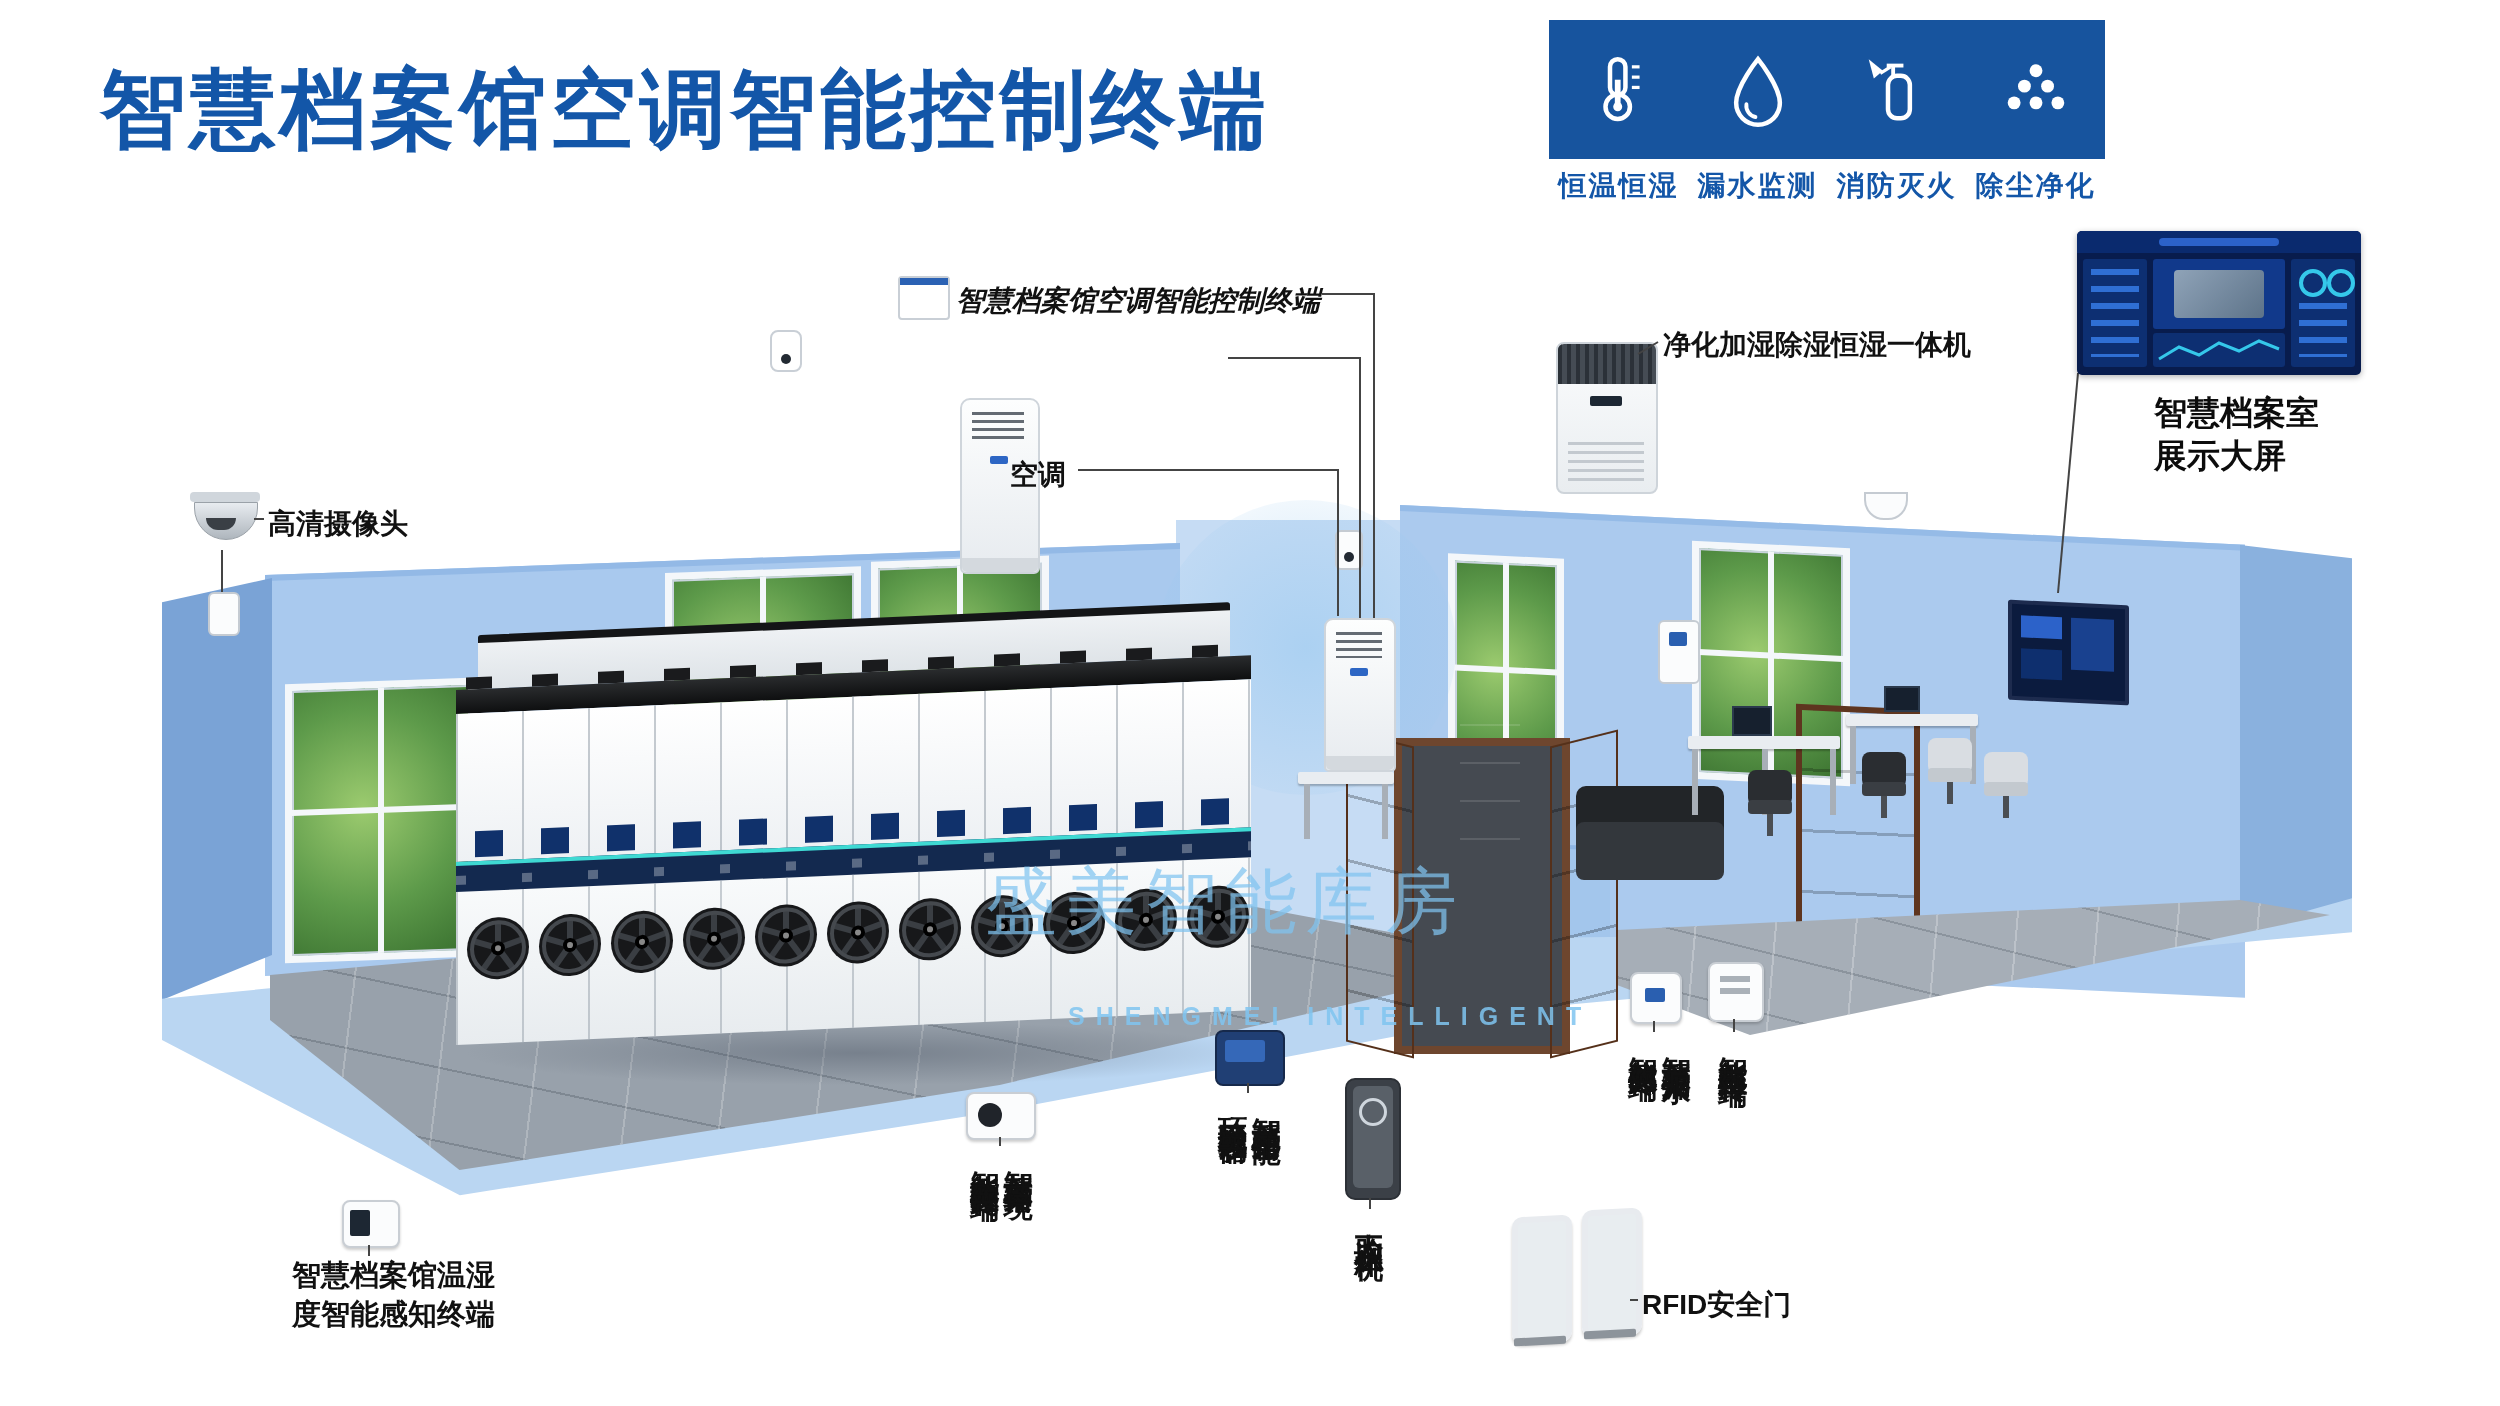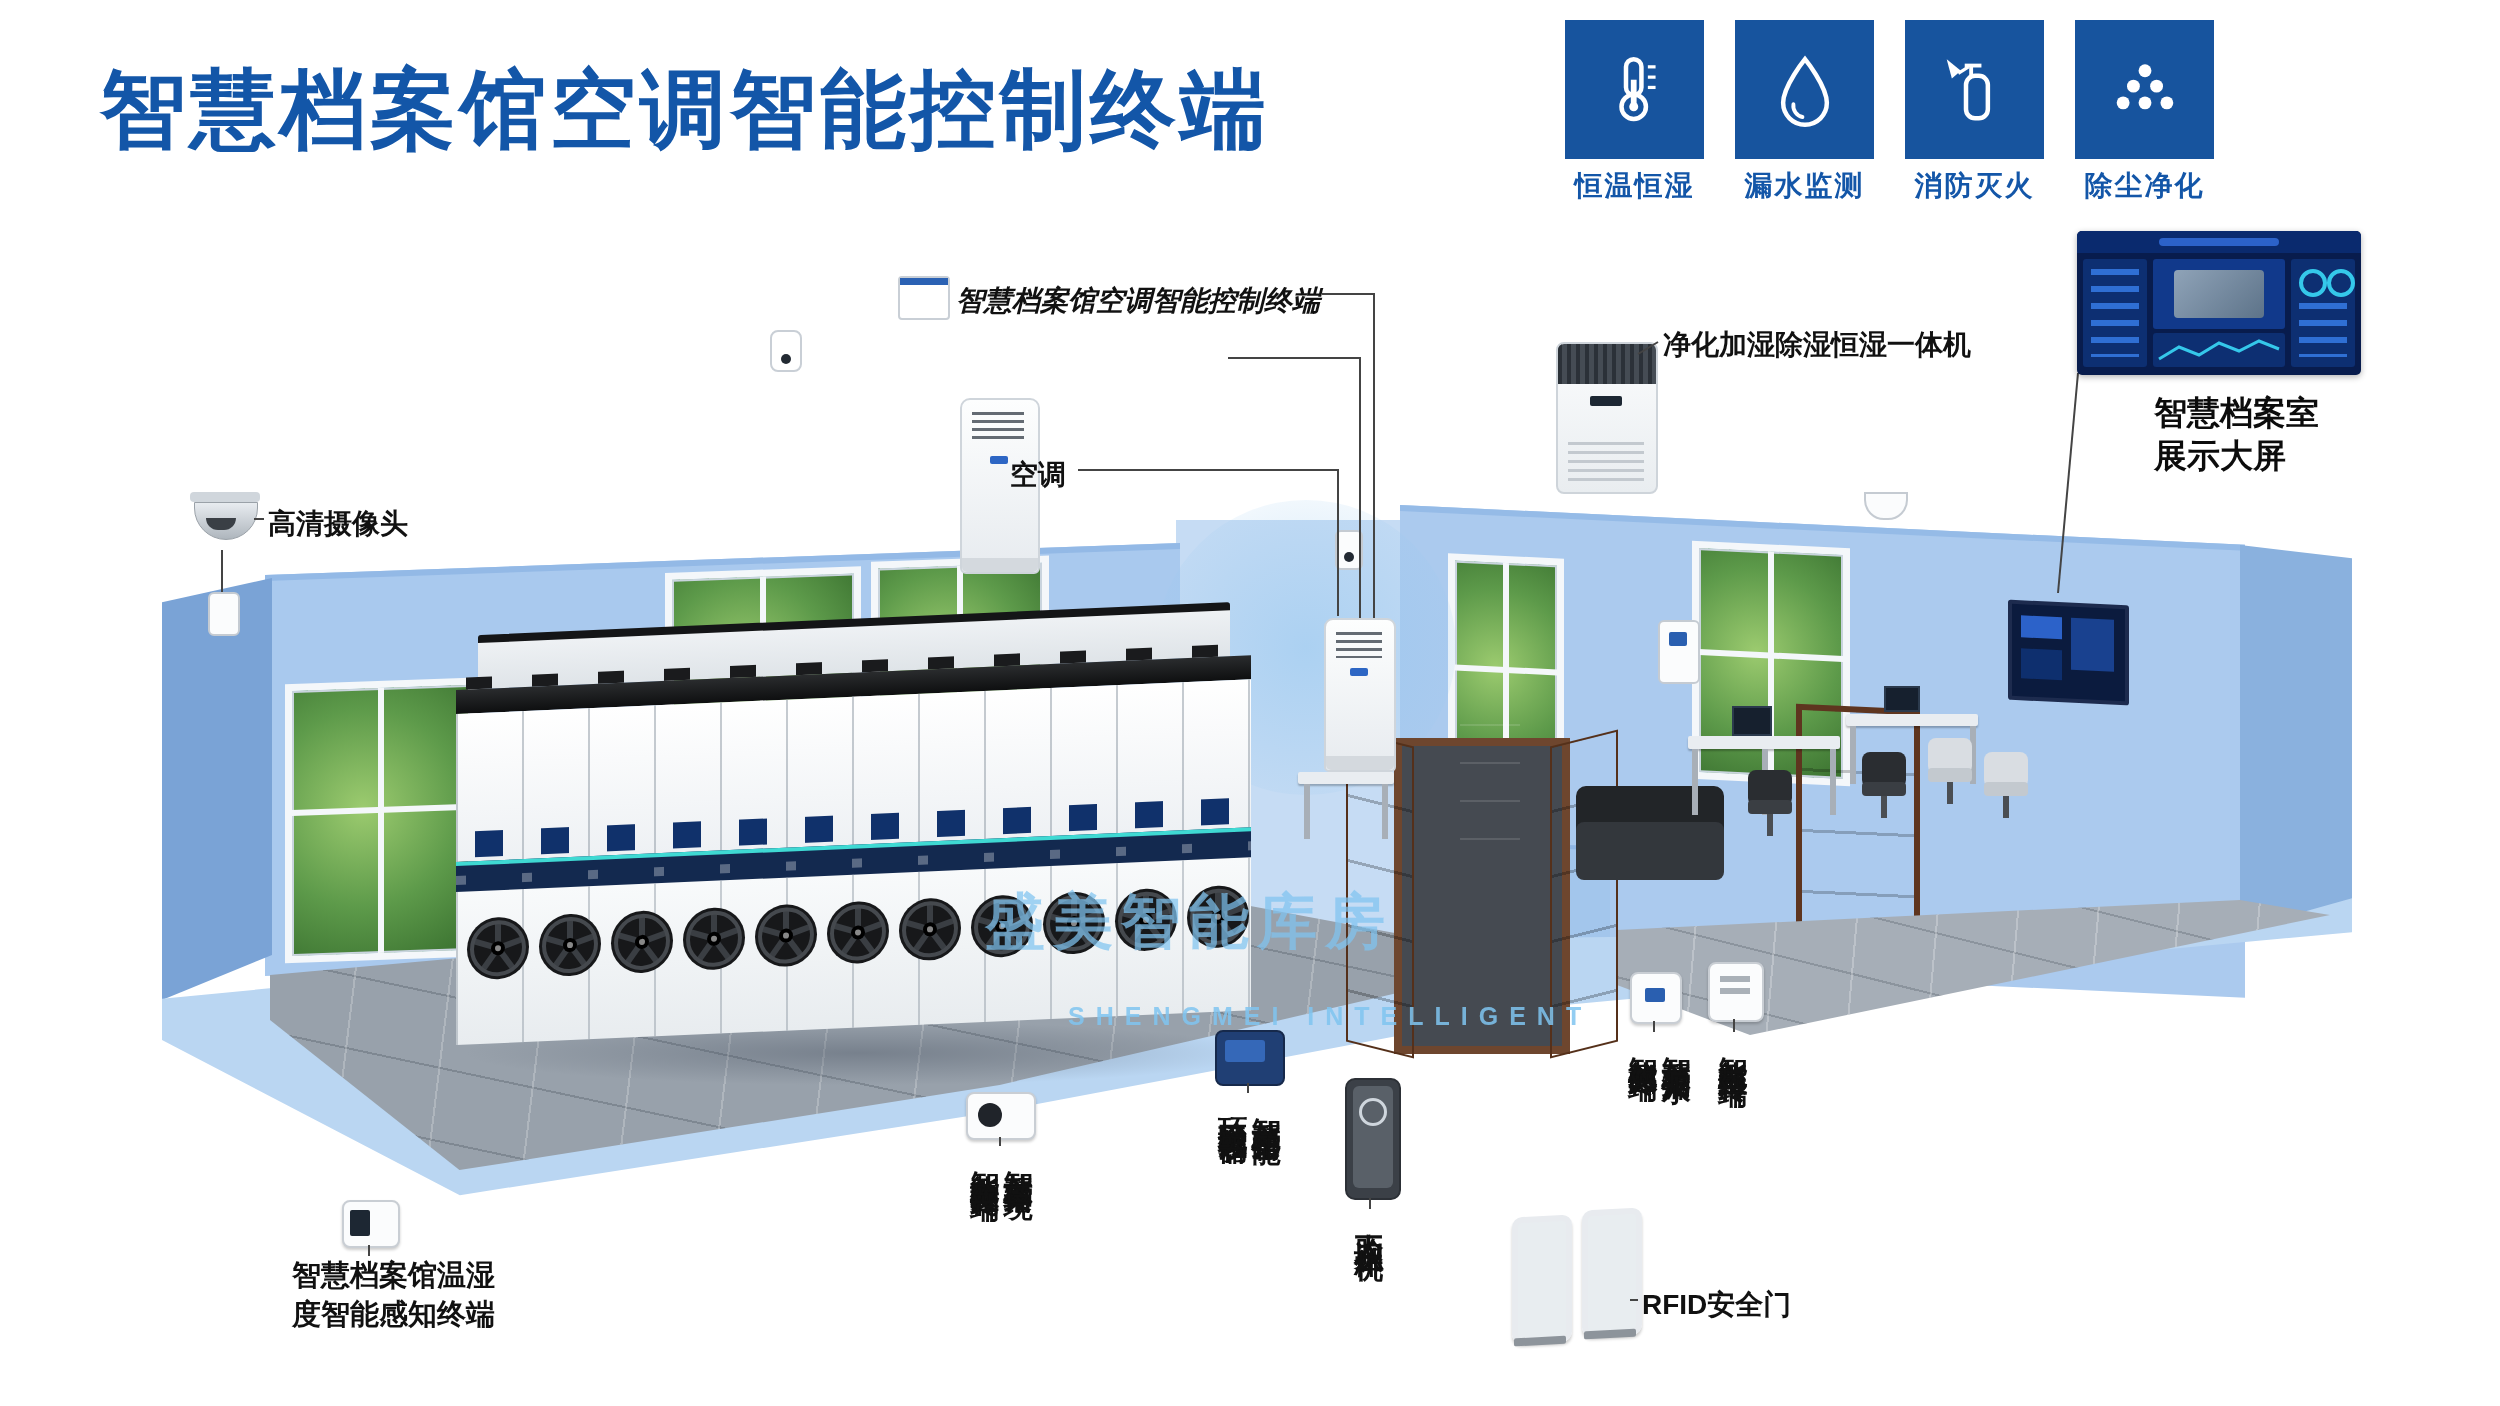--- a/index.html
+++ b/index.html
@@ -2,21 +2,21 @@
 <html><head>
 <meta charset="utf-8">
 <style>
   html,body{margin:0;padding:0;background:#fff;}
   .canvas{position:relative;width:2500px;height:1406px;background:#ffffff;overflow:hidden;
           font-family:"Liberation Sans","DejaVu Sans",sans-serif;}
 
   
   .page-title{position:absolute;left:100px;top:52px;font-size:86px;font-weight:900;
               color:#1356a8;letter-spacing:4px;z-index:70;}
-  .features{position:absolute;left:1549px;top:20px;display:flex;gap:31px;z-index:70;margin-left:16px;}
+  .features{position:absolute;left:1549px;top:20px;display:flex;z-index:70;}
   .feat{width:139px;text-align:center;}
   .feat-icon{width:139px;height:139px;background:#17549e;display:flex;align-items:center;justify-content:center;}
   .feat-label{margin-top:8px;font-size:28px;font-weight:700;color:#1356a8;letter-spacing:2px;}
 
   
   .dash{position:absolute;left:2077px;top:231px;width:284px;height:144px;background:#081c4d;
         border-radius:5px;overflow:hidden;z-index:70;box-shadow:0 2px 6px rgba(0,0,0,.3);}
   .dash-header{position:absolute;left:0;top:0;width:100%;height:22px;background:#0a2a6e;}
   .dash-title{position:absolute;left:82px;top:7px;width:120px;height:8px;background:#2c62c9;border-radius:4px;}
   .dash-left{position:absolute;left:6px;top:28px;width:64px;height:108px;background:#0d2f72;border-radius:3px;}
@@ -161,21 +161,21 @@
   .lbl{position:absolute;font-weight:700;font-size:28px;color:#111;white-space:nowrap;z-index:60;}
   .lbl2{position:absolute;font-weight:700;font-size:29px;color:#111;line-height:1.35;z-index:60;}
   .vlbl{position:absolute;writing-mode:vertical-rl;text-orientation:upright;font-weight:700;font-size:29px;
         color:#111;line-height:1.15;letter-spacing:3px;z-index:60;}
   .vlbl span{display:block;}
   .thumb{position:absolute;z-index:60;background:#fff;border:2px solid #c9cfd6;border-radius:4px;}
   .thumb-top{position:absolute;left:0;top:0;width:100%;height:7px;background:#2b62b4;}
   .thumb-dot{position:absolute;left:50%;bottom:6px;width:10px;height:10px;border-radius:50%;background:#232a33;transform:translateX(-50%);}
 
   
-  .wm-text{position:absolute;left:985px;top:882px;font-size:60px;font-weight:700;letter-spacing:8px;
+  .wm-text{position:absolute;left:985px;top:854px;font-size:72px;font-weight:400;letter-spacing:8px;
       color:rgba(127,196,240,.72);z-index:40;}
   .wm-sub{position:absolute;left:1068px;top:1002px;font-size:25px;font-weight:700;letter-spacing:11px;
       color:rgba(127,196,240,.85);z-index:40;}
 
   .lines-svg{position:absolute;left:0;top:0;z-index:55;pointer-events:none;}
 </style>
 </head>
 <body>
 
 <div class="canvas">

